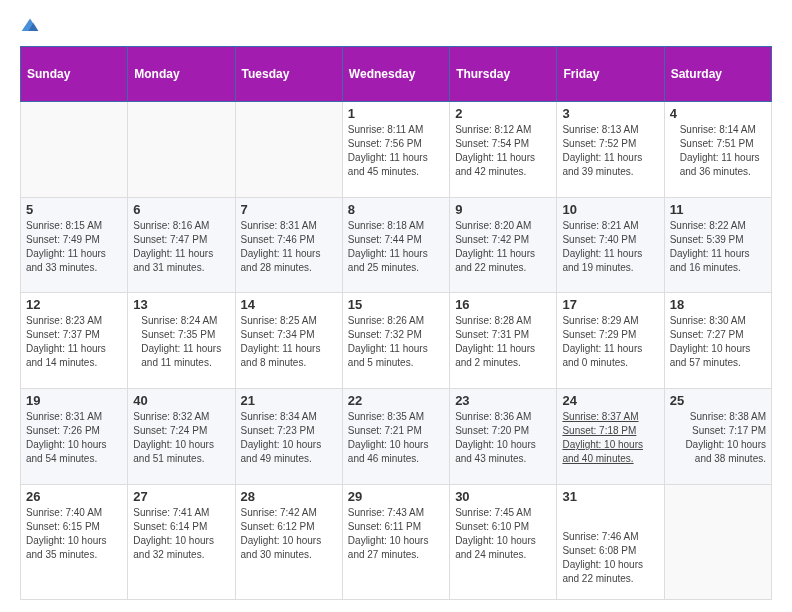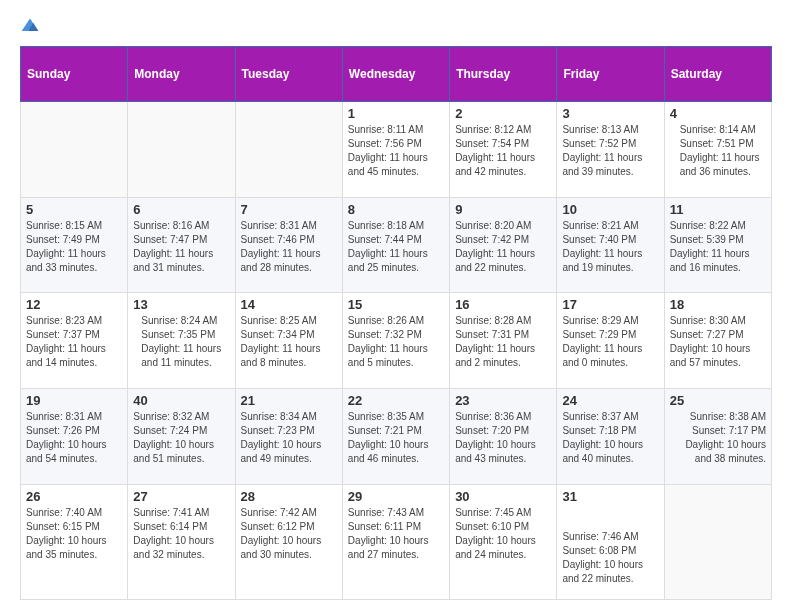--- a/index.html
+++ b/index.html
@@ -302,21 +302,21 @@
           </td>
           <td>
             <span class="day-number">23</span>
             <div class="day-info" style="white-space: pre-line;">Sunrise: 8:36 AM
 Sunset: 7:20 PM
 Daylight: 10 hours
 and 43 minutes.</div>
           </td>
           <td>
             <span class="day-number">24</span>
-            <div class="day-info" style="white-space: pre-line;">Sunrise: 8:37 AM
+            <div class="day-info" style="white-space: pre-line; text-decoration: underline;">Sunrise: 8:37 AM
 Sunset: 7:18 PM
 Daylight: 10 hours
 and 40 minutes.</div>
           </td>
           <td>
             <span class="day-number">25</span>
             <div class="day-info" style="white-space: pre-line; text-align: right;">Sunrise: 8:38 AM
 Sunset: 7:17 PM
 Daylight: 10 hours
 and 38 minutes.</div>

